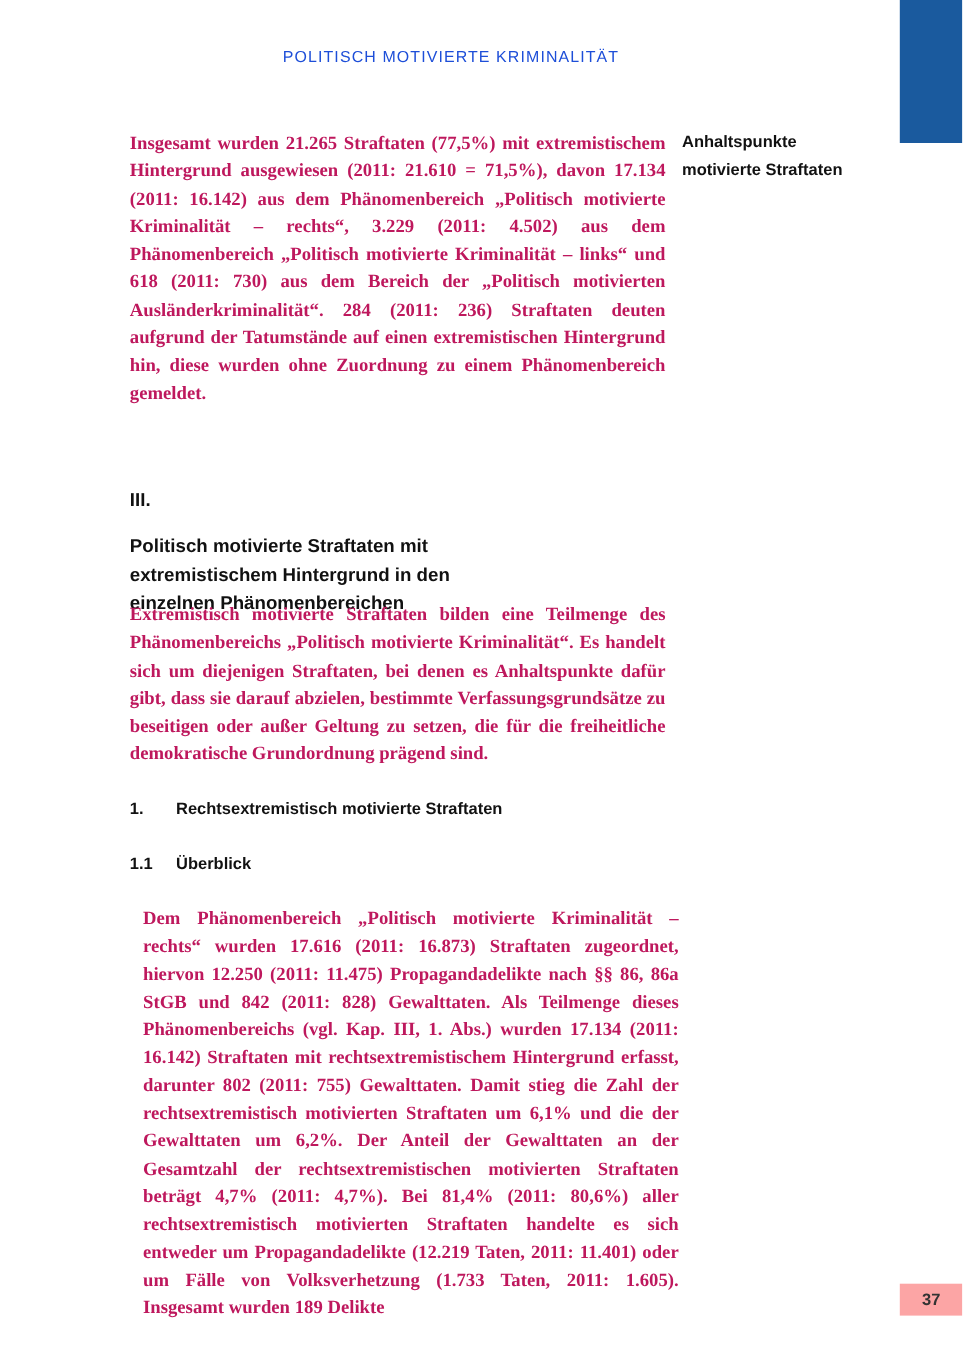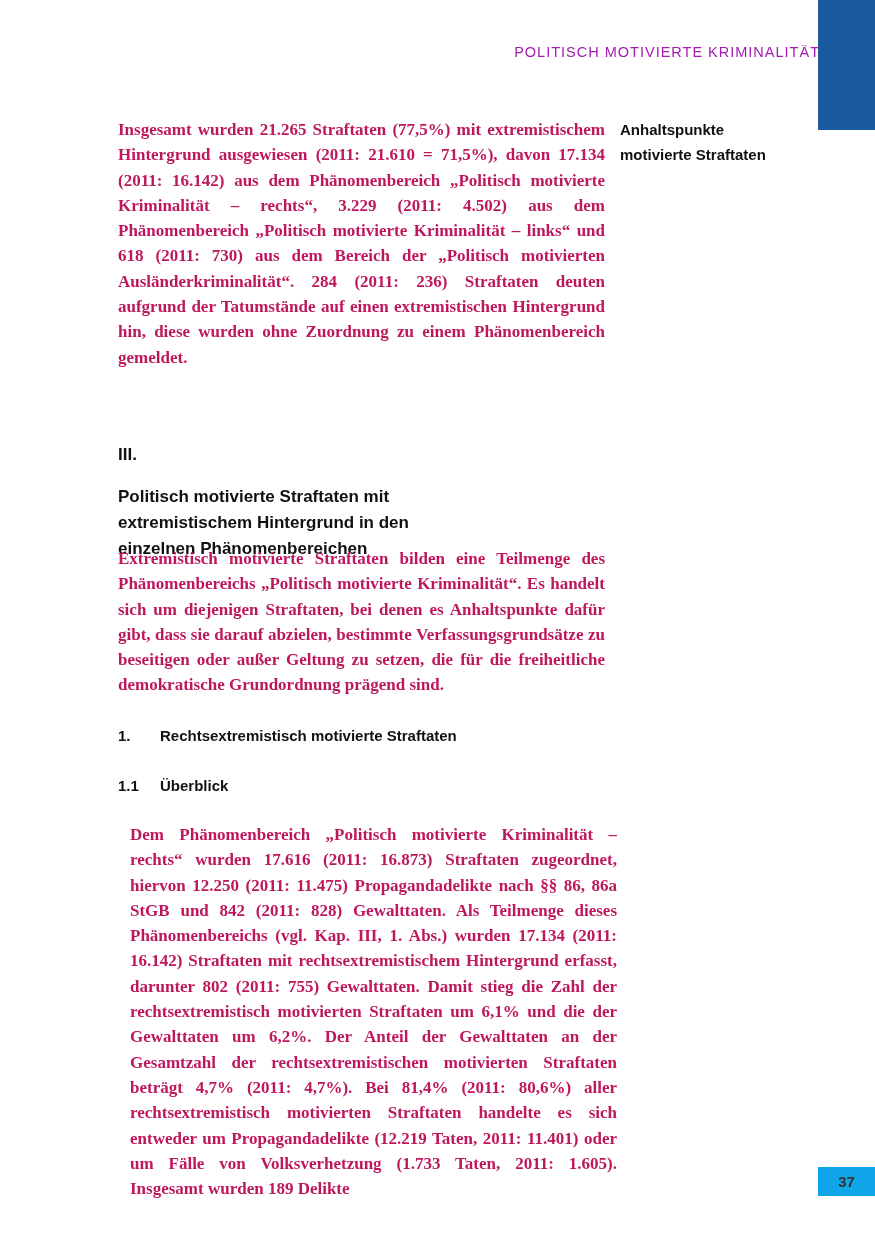--- a/index.html
+++ b/index.html
@@ -25,25 +25,25 @@
     height: 130px;
     background: #1a5a9e;
   }
 
   
   .running-header {
     position: absolute;
     top: 44px;
     left: 0;
     width: 820px;
-    text-align: right;
+    text-align: center;
     font-family: "Liberation Sans", sans-serif;
     font-size: 14.5px;
     letter-spacing: 1px;
-    color: #a21caf;
+    color: #1d4ed8;
   }
 
   
   .main-col {
     position: absolute;
     left: 118px;
     width: 487px;
   }
   .body-par {
     font-size: 17px;
@@ -85,21 +85,21 @@
   .heading-sm { font-size: 15px; line-height: 22px; }
   .heading-sm .h-title { width: 420px; }
 
   
   .page-number-box {
     position: absolute;
     top: 1167px;
     right: 0;
     width: 57px;
     height: 29px;
-    background: #0ea5e9;
+    background: #fca5a5;
     display: flex;
     align-items: center;
     justify-content: center;
     font-family: "Liberation Sans", sans-serif;
     font-weight: bold;
     font-size: 15px;
     color: #333333;
   }
 </style>
 </head>

